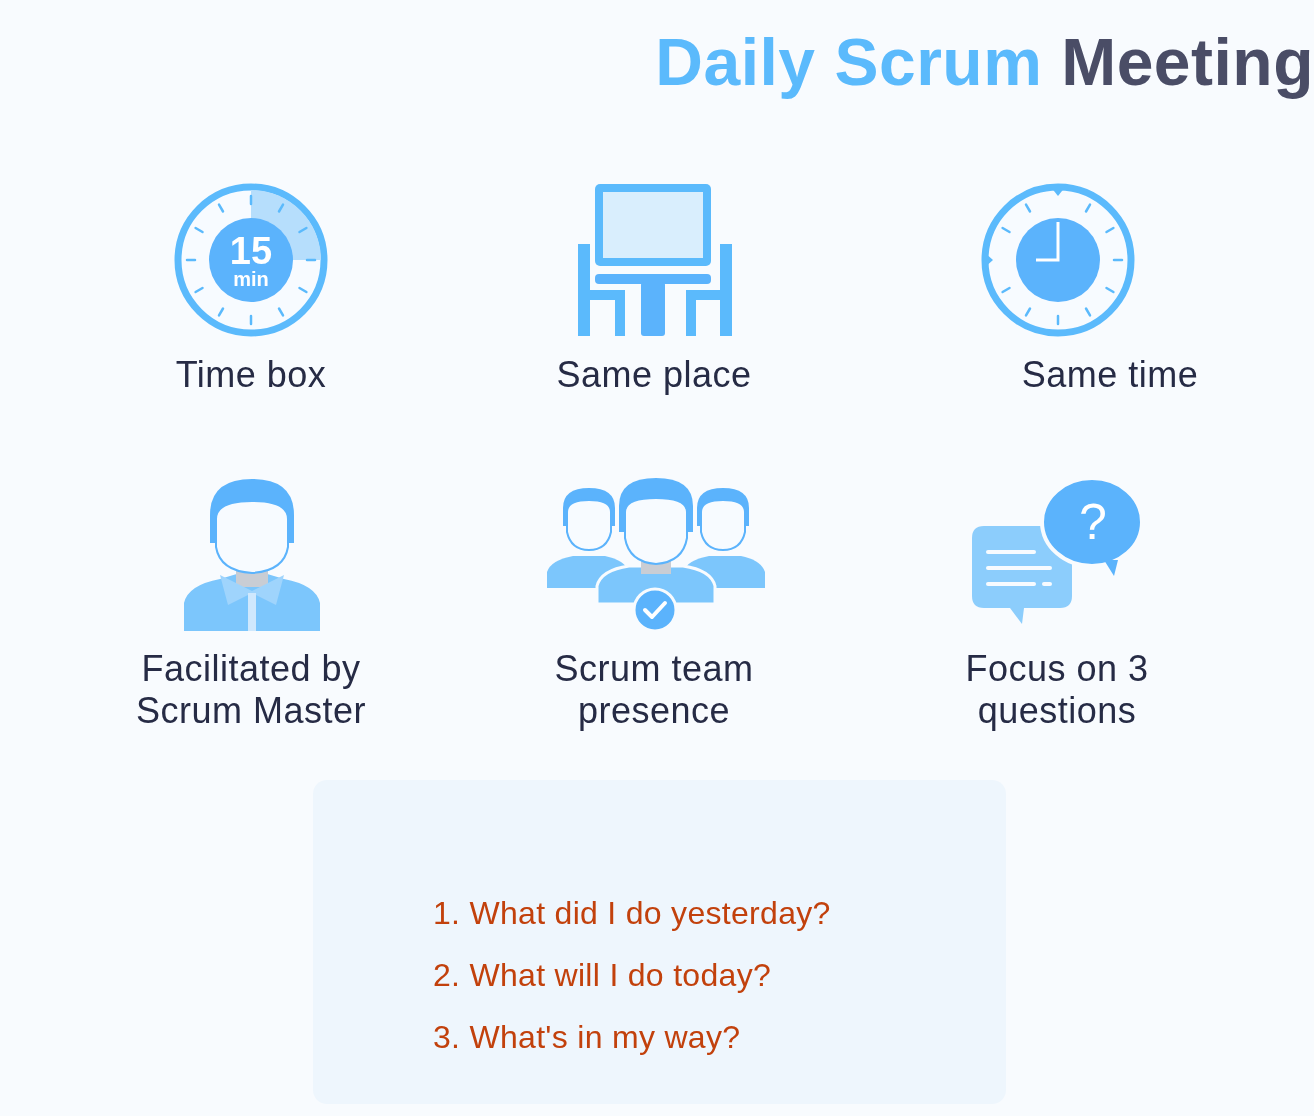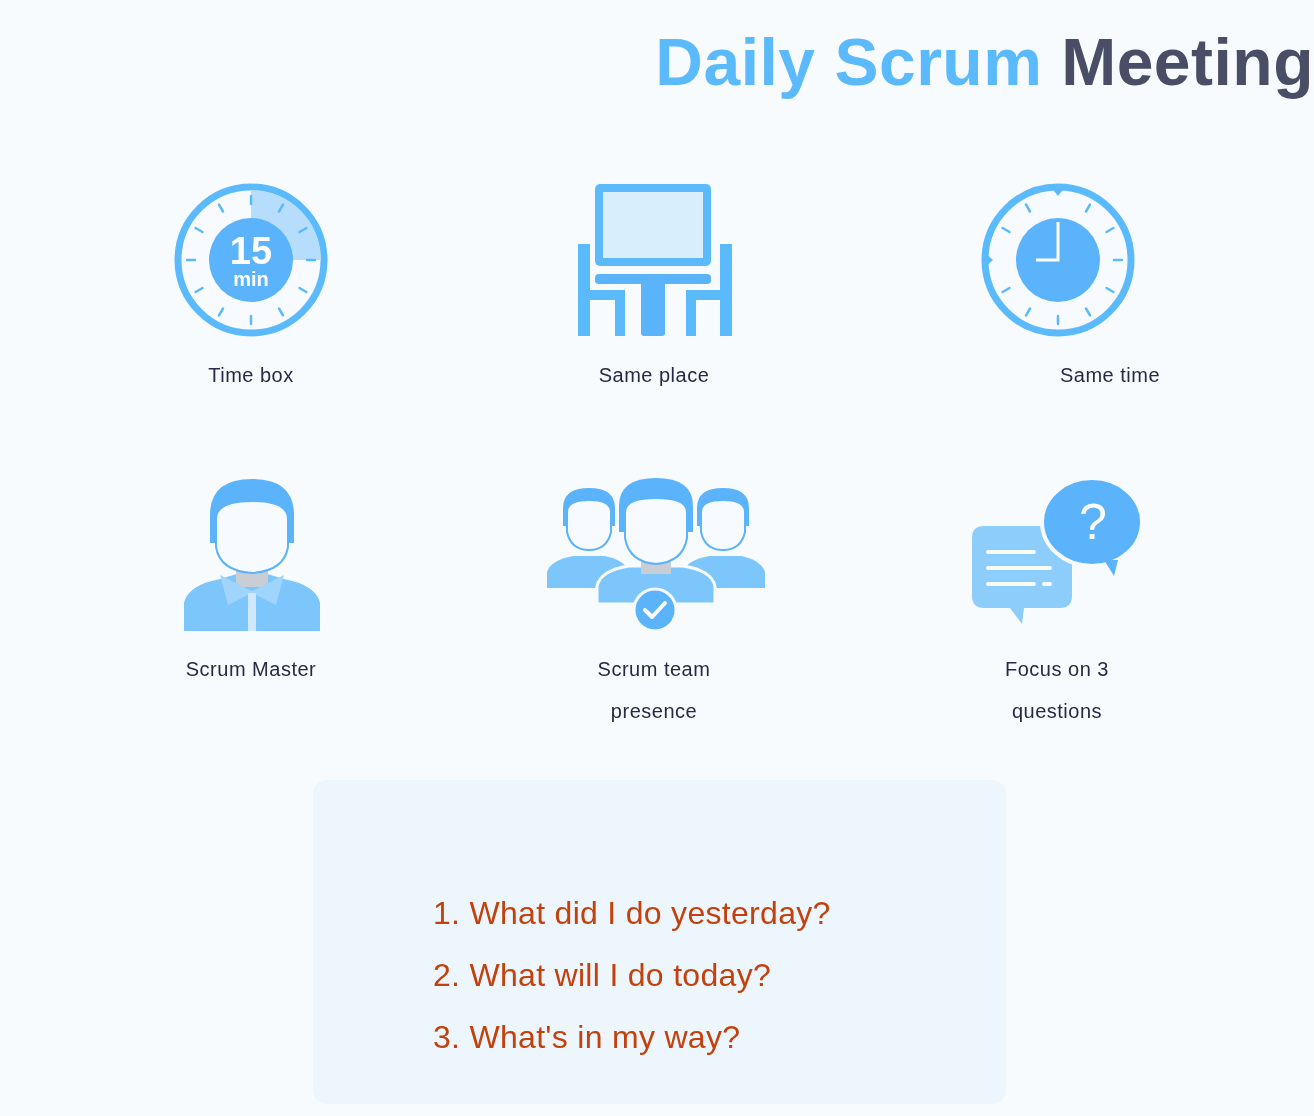--- a/index.html
+++ b/index.html
@@ -12,21 +12,21 @@
   .title {
     position: absolute; top: 22px; left: 0; width: 1314px;
     text-align: right; font-size: 66px; font-weight: bold; letter-spacing: 0.5px;
     line-height: 80px;
   }
   .title .accent { color: #5bbafc; }
   .title .dark { color: #4a4d66; }
   .icon { position: absolute; }
   .label {
     position: absolute; width: 320px; text-align: center;
-    color: #262b45; font-size: 20px; line-height: 42px;
+    color: #262b45; font-size: 36px; line-height: 42px;
     letter-spacing: 0.5px;
   }
   .qbox {
     position: absolute; left: 313px; top: 780px; width: 693px; height: 324px;
     background: #eef6fd; border-radius: 14px;
   }
   .qtitle {
     position: absolute; top: 36px; left: 0; width: 693px; text-align: center;
     color: #5bbafc; font-size: 46px; font-weight: bold; line-height: 56px;
     letter-spacing: 0.5px;
@@ -112,20 +112,21 @@
 <div>
   <svg class="icon" style="left:180px;top:475px" width="144" height="156" viewBox="0 0 144 156">
     <path d="M4 156 L4 128 Q8 110 40 104 L60 98 L84 98 L104 104 Q136 110 140 128 L140 156 Z" fill="#7cc6fc"></path>
     <rect x="56" y="92" width="32" height="20" fill="#c9cdd4"></rect>
     <path d="M40 100 L72 116 L104 100 L96 130 L72 118 L48 130 Z" fill="#9fd4fc"></path>
     <rect x="68" y="118" width="8" height="38" fill="#cfe8fd"></rect>
     <path d="M30 40 Q30 4 72 4 Q114 4 114 40 L114 68 L30 68 Z" fill="#5bb3fc"></path>
     <path d="M36 44 Q36 26 72 26 Q108 26 108 44 L108 72 Q104 96 72 98 Q40 96 36 72 Z" fill="#f7fbff" stroke="#5bb3fc" stroke-width="2"></path>
   </svg>
   <div class="label" style="left:91px;top:648px">
+    <div>Facilitated by</div>
     <div>Scrum Master</div>
   </div>
 </div>
 
 <div>
   <svg class="icon" style="left:545px;top:476px" width="222" height="156" viewBox="0 0 222 156">
 
     <path d="M2 112 L2 96 Q6 84 28 80 L60 80 Q80 84 84 96 L84 112 Z" fill="#7cc6fc"></path>
     <path d="M18 32 Q18 12 44 12 Q70 12 70 32 L70 50 L18 50 Z" fill="#5bb3fc"></path>
     <path d="M22 36 Q22 24 44 24 Q66 24 66 36 L66 56 Q62 74 44 74 Q26 74 22 56 Z" fill="#f7fbff" stroke="#5bb3fc" stroke-width="2"></path>

